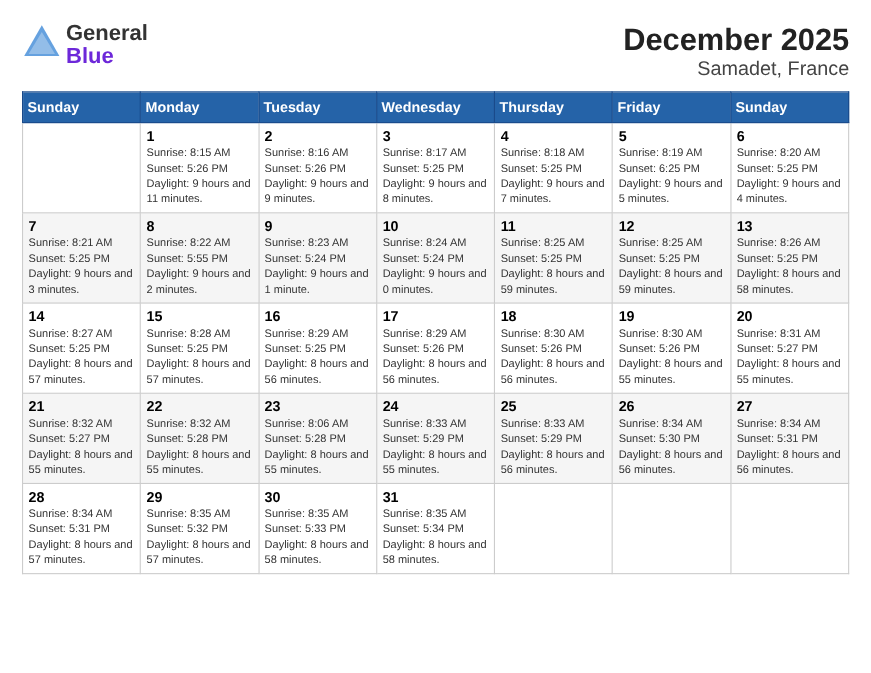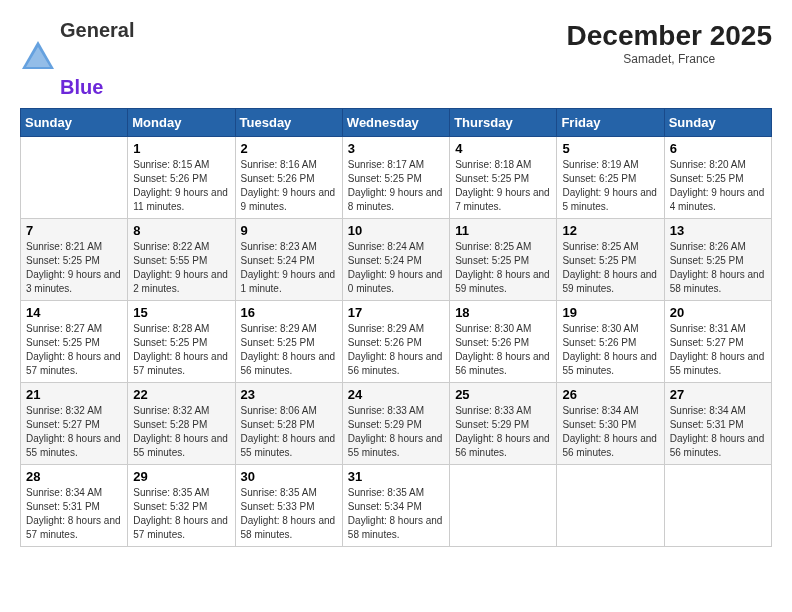--- a/index.html
+++ b/index.html
@@ -18,23 +18,22 @@
     }
     .title-block {
       text-align: right;
     }
     .month-title {
       font-size: 28px;
       font-weight: bold;
       color: #222;
     }
     .subtitle {
-      font-size: 12px;
+      font-size: 18px;
       color: #444;
-      text-align: center;
     }
     table {
       width: 100%;
       border-collapse: collapse;
       font-size: 11px;
       padding-left: 40px;
     }
     thead tr th {
       background-color: #2563a8;
       color: #fff;
@@ -75,21 +74,20 @@
       display: flex;
       align-items: center;
     }
     .logo-icon {
       margin-right: 4px;
     }
     .logo-words {
       display: flex;
       flex-direction: column;
       line-height: 1.05;
-      gap: 36px;
     }
     .logo-general {
       font-size: 20px;
       font-weight: bold;
       color: #333;
     }
     .logo-blue-word {
       font-size: 20px;
       font-weight: bold;
       color: #6d28d9;

